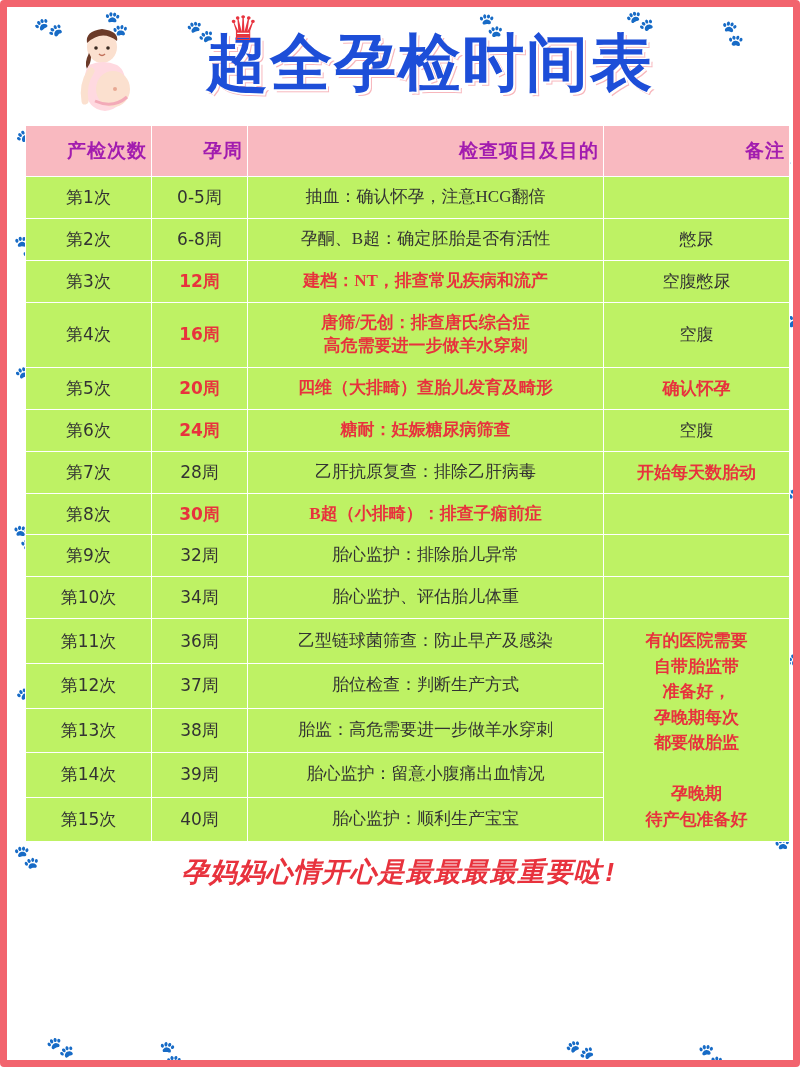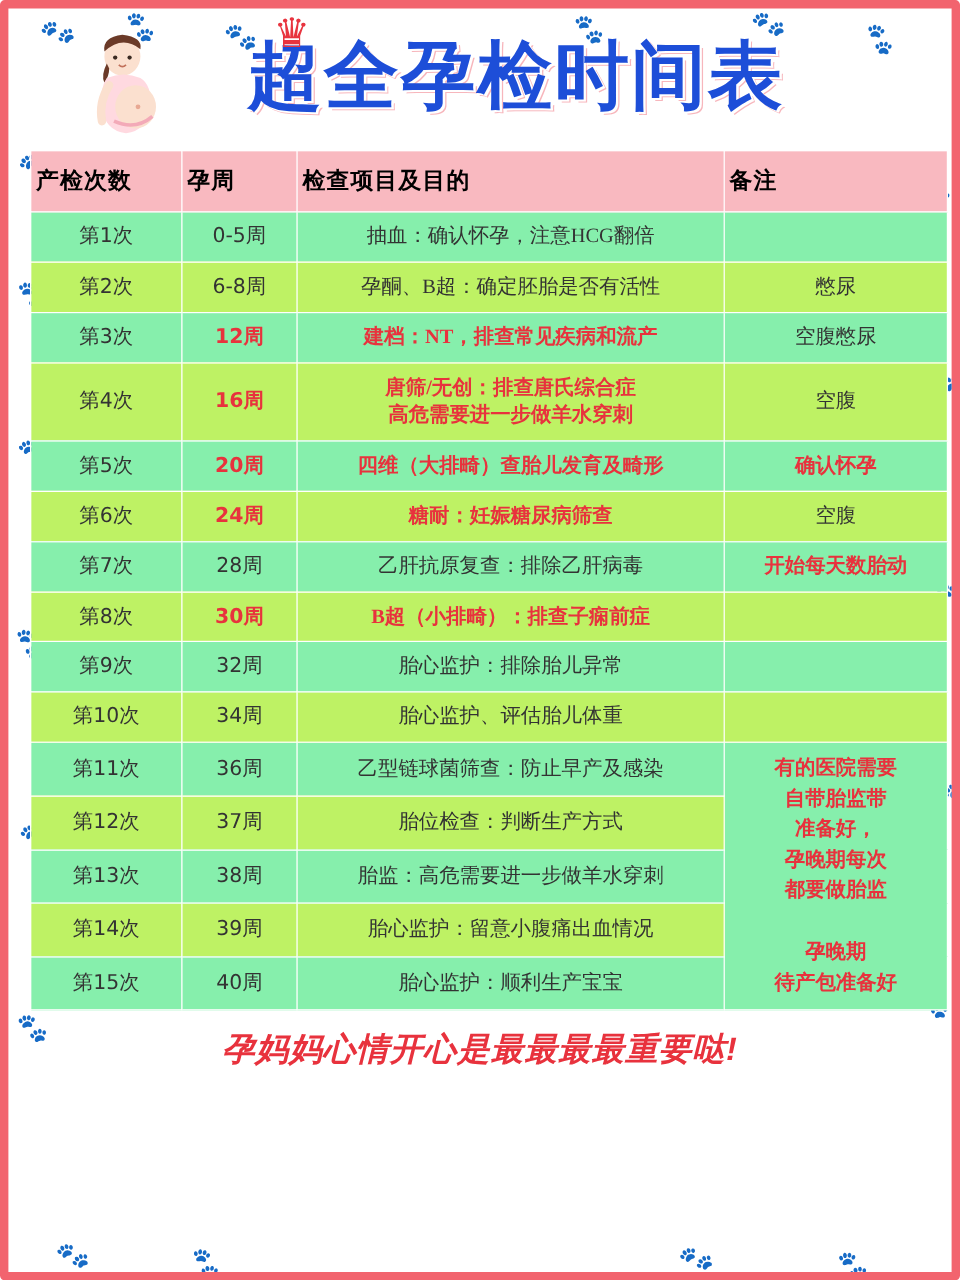--- a/index.html
+++ b/index.html
@@ -88,53 +88,53 @@
     table-layout: fixed;
     margin: 6px 0 0 0;
   }
   table.sched col.c1 { width: 126px; }
   table.sched col.c2 { width: 96px; }
   table.sched col.c3 { width: 356px; }
   table.sched col.c4 { width: 186px; }
 
   table.sched th {
     background: #f9b9c0;
-    color: #000000;
+    color: #a21caf;
     font-size: 19px;
     font-weight: bold;
     padding: 12px 4px;
     border: 1px solid #ffffff;
-    text-align: left;
+    text-align: right;
     letter-spacing: 1px;
   }
   table.sched td {
     border: 1px solid #ffffff;
     text-align: center;
     font-size: 17px;
     color: #333333;
     padding: 9px 6px;
-    background: #86efac;
+    background: #bef264;
     vertical-align: middle;
     line-height: 1.35;
   }
   table.sched tr.alt td { background: #bef264; }
 
   td.col-item { font-size: 17.5px; font-family: Liberation Serif, serif; }
   .red { color: #e8323d; font-weight: bold; }
   .note-red { color: #e8323d; font-weight: bold; font-size: 17px; line-height: 1.5; }
   .multi { line-height: 1.45; }
 
   
   .footer {
     margin-top: 12px;
     text-align: center;
     padding-bottom: 8px;
   }
   .footer-line {
-    font-family: Liberation Sans, sans-serif;
+    font-family: Liberation Mono, monospace;
     color: #e8323d;
     font-size: 27px;
     font-weight: bold;
     font-style: italic;
     line-height: 1.5;
     letter-spacing: 1px;
   }
 </style>
 </head>
 <body>

